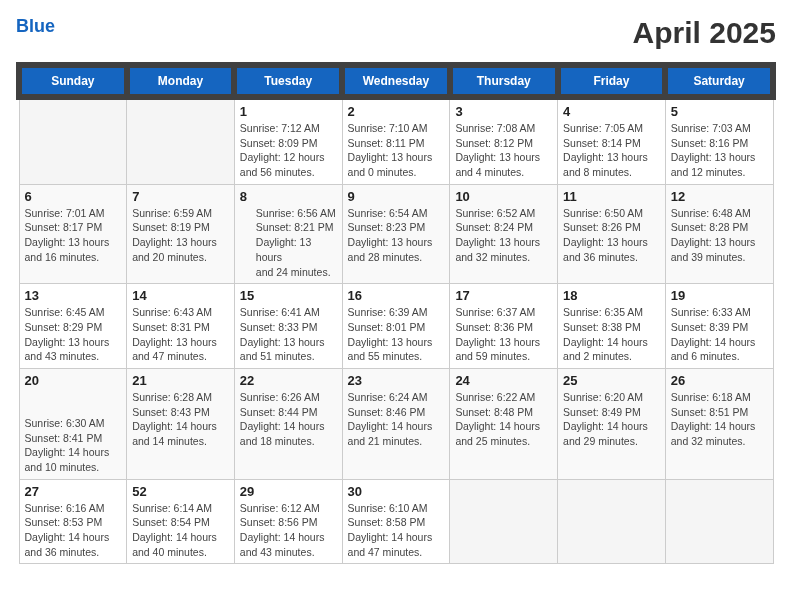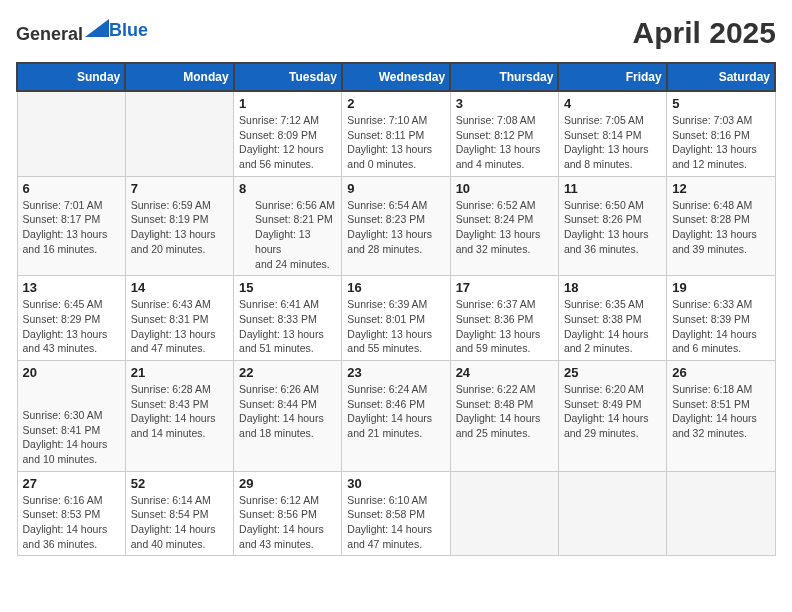--- a/index.html
+++ b/index.html
@@ -49,24 +49,24 @@
     }
     .calendar {
       width: 100%;
       border-collapse: collapse;
       font-size: 11px;
     }
     .calendar thead tr th {
       background-color: #1565c0;
       color: #fff;
       padding: 6px 4px;
-      text-align: right;
+      text-align: center;
       font-size: 12px;
       font-weight: bold;
-      border: 2px solid #404040;
+      border: 6px solid #404040;
     }
     .calendar tbody tr td {
       border: 1px solid #ccc;
       vertical-align: top;
       padding: 4px 5px;
       width: 108px;
       min-height: 80px;
       background: #fff;
     }
     .calendar tbody tr:nth-child(even) td {
@@ -86,25 +86,20 @@
     }
     .empty-cell {
       background: #f5f5f5 !important;
     }
   </style>
 </head>
 <body>
 
 <div class="header">
   <div class="logo">
-    <div>
-      <span class="logo-text-general">General</span><svg class="logo-icon" viewBox="0 0 24 18">
-          <polygon points="0,18 24,0 24,18" fill="#1565c0"></polygon>
-        </svg>
-    </div>
     <div>
       <span class="logo-text-blue">Blue</span>
     </div>
   </div>
   <div class="title-block">
     <div class="month-title">April 2025</div>
   </div>
 </div>
 
 <table class="calendar">

